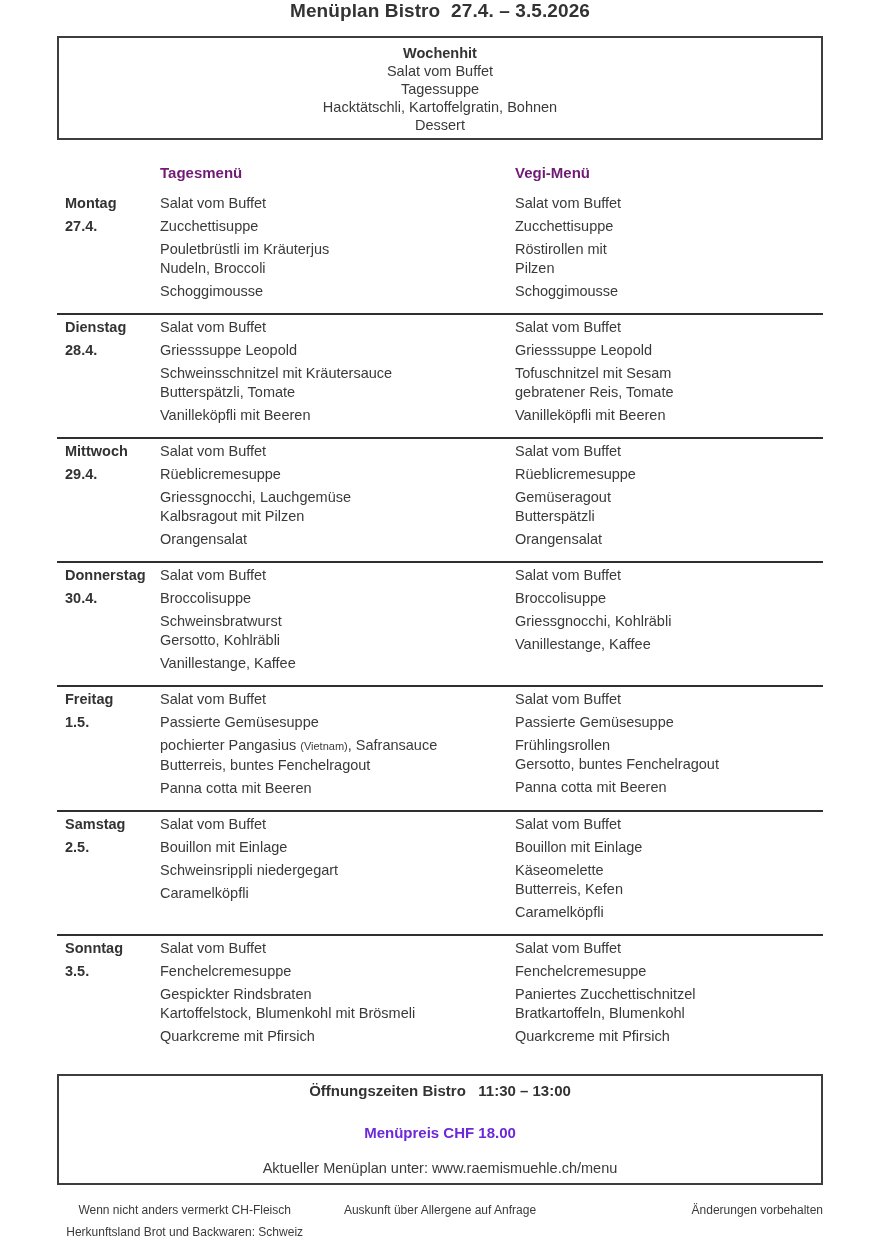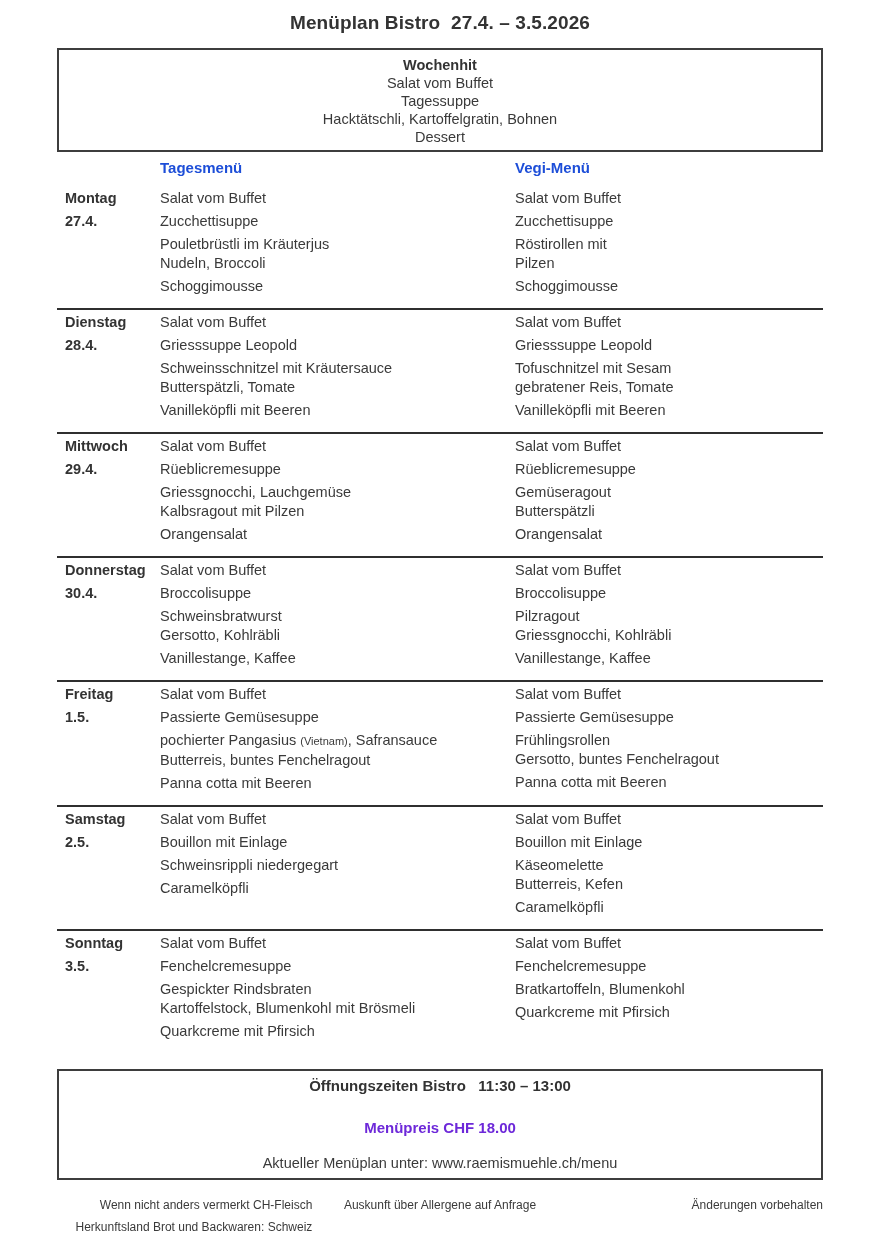--- a/index.html
+++ b/index.html
@@ -6,43 +6,43 @@
     margin: 0; padding: 0;
     background: #ffffff;
     width: 880px; height: 1244px;
     overflow: hidden;
     font-family: "Liberation Sans", "DejaVu Sans", sans-serif;
     color: #3a3a3a;
     -webkit-font-smoothing: antialiased;
   }
   .page { position: relative; width: 880px; height: 1244px; }
   .title {
-    margin: 12px; 
+    margin: 0; 
     text-align: center;
     font-size: 19px; font-weight: bold; color: #333333;
     white-space: pre;
     letter-spacing: .1px;
   }
   .content { margin: 0 57px; width: 766px; box-sizing: border-box; }
 
   
   .week-box {
     margin-top: 14px;
     border: 2px solid #3d3d3d;
     text-align: center;
     padding: 6px 16px 4px;
   }
   .week-box .line { font-size: 14.5px; line-height: 18px; }
   .week-box .box-title { font-weight: bold; color: #333333; }
 
   
   .table-header {
     display: grid; grid-template-columns: 103px 355px 1fr;
-    margin-top: 6px; padding-bottom: 9px;
-    font-weight: bold; font-size: 15px; color: #1d4ed8;
+    margin-top: 23px; padding-bottom: 9px;
+    font-weight: bold; font-size: 15px; color: #701a75;
     line-height: 19px;
   }
   .day-block {
     display: grid; grid-template-columns: 103px 355px 1fr;
     border-top: 2px solid #2f2f2f;
     padding: 3px 0 12px;
   }
   .day-block.first { border-top: none; }
   .day-label { padding-left: 8px; font-weight: bold; font-size: 14.5px; color: #333333; line-height: 19px; }
   .day-label .day-name { margin-bottom: 4px; }
@@ -62,21 +62,21 @@
   .info-hours { font-weight: bold; font-size: 15px; color: #333333; line-height: 19px; margin-bottom: 23px; white-space: pre; }
   .info-price { font-weight: bold; font-size: 15px; color: #6d28d9; line-height: 19px; margin-bottom: 17px; }
   .info-link  { font-size: 14.5px; line-height: 19px; }
 
   
   .footer {
     margin-top: 14px;
     display: grid; grid-template-columns: 1fr 1fr 1fr;
     font-size: 12px; line-height: 22px;
   }
-  .f-left   { text-align: right; }
+  .f-left   { text-align: center; }
   .f-center { text-align: center; }
   .f-right  { text-align: right; }
 </style>
 </head>
 <body>
 
 <div class="page">
 
   <div class="title">Menüplan Bistro  27.4. – 3.5.2026</div>
 
@@ -226,21 +226,20 @@
             </div>
           </div>
           <div class="menu-col">
             <div class="menu-group">
               <div class="menu-line">Salat vom Buffet</div>
             </div>
             <div class="menu-group">
               <div class="menu-line">Broccolisuppe</div>
             </div>
             <div class="menu-group">
-              <div class="menu-line">Pilzragout</div>
               <div class="menu-line">Griessgnocchi, Kohlräbli</div>
             </div>
             <div class="menu-group">
               <div class="menu-line">Vanillestange, Kaffee</div>
             </div>
           </div>
         </div>
         <div class="day-block">
           <div class="day-label">
             <div class="day-name">Freitag</div>
@@ -333,20 +332,21 @@
             </div>
           </div>
           <div class="menu-col">
             <div class="menu-group">
               <div class="menu-line">Salat vom Buffet</div>
             </div>
             <div class="menu-group">
               <div class="menu-line">Fenchelcremesuppe</div>
             </div>
             <div class="menu-group">
+              <div class="menu-line">Paniertes Zucchettischnitzel</div>
               <div class="menu-line">Bratkartoffeln, Blumenkohl</div>
             </div>
             <div class="menu-group">
               <div class="menu-line">Quarkcreme mit Pfirsich</div>
             </div>
           </div>
         </div>
       </div>
 
     <div class="info-box">

